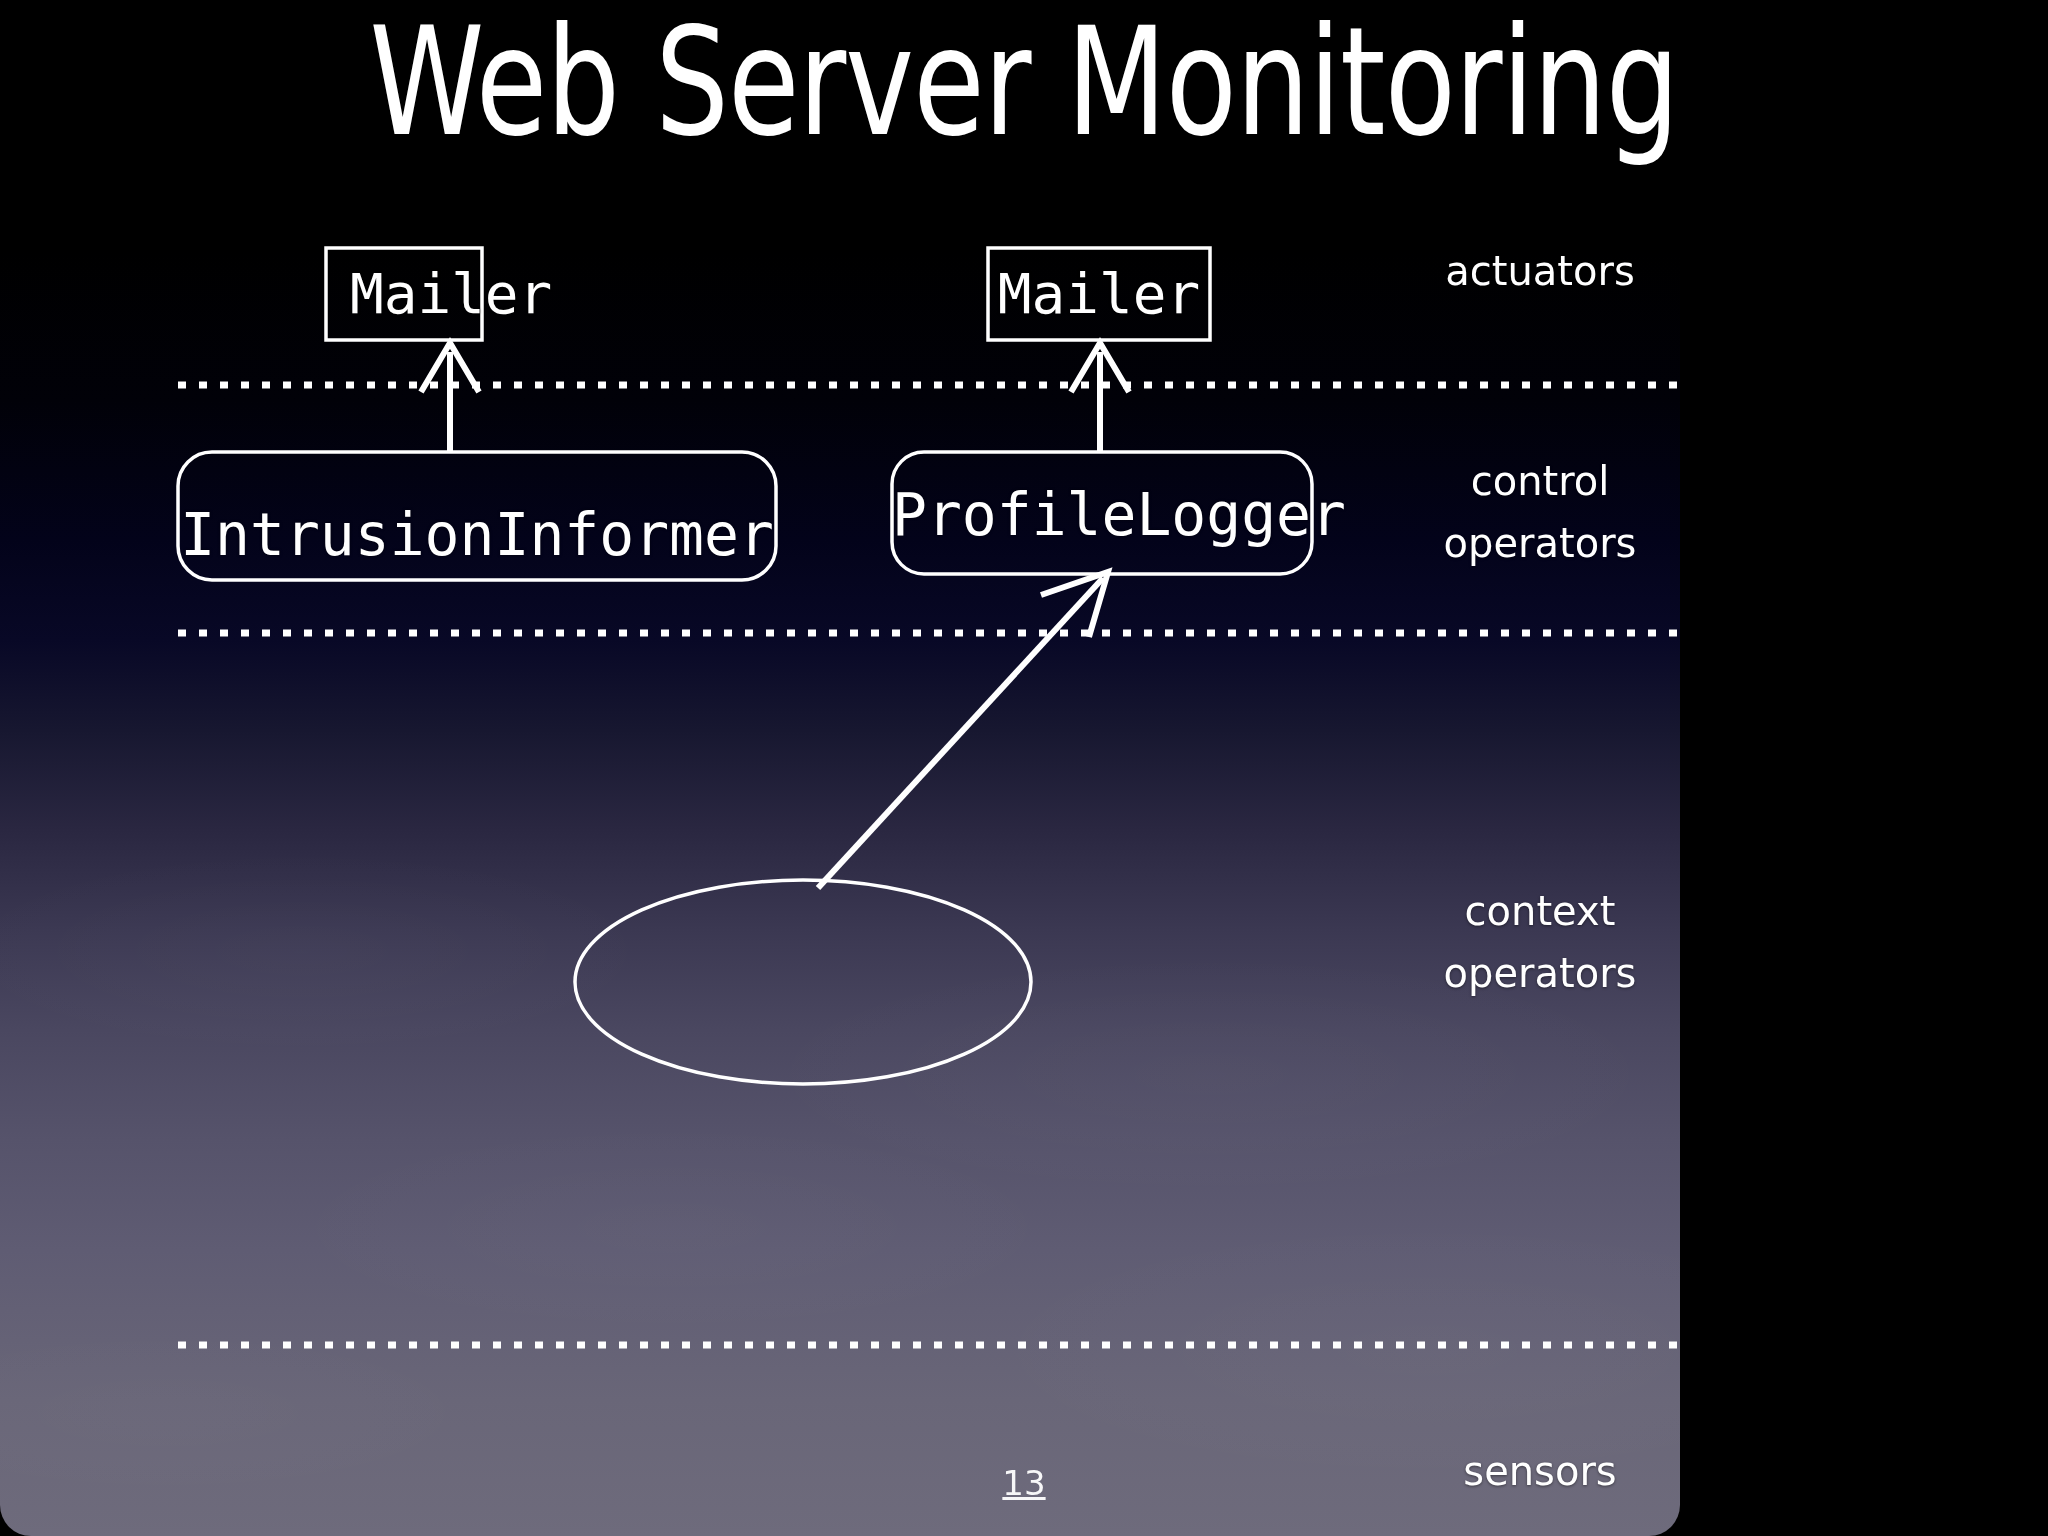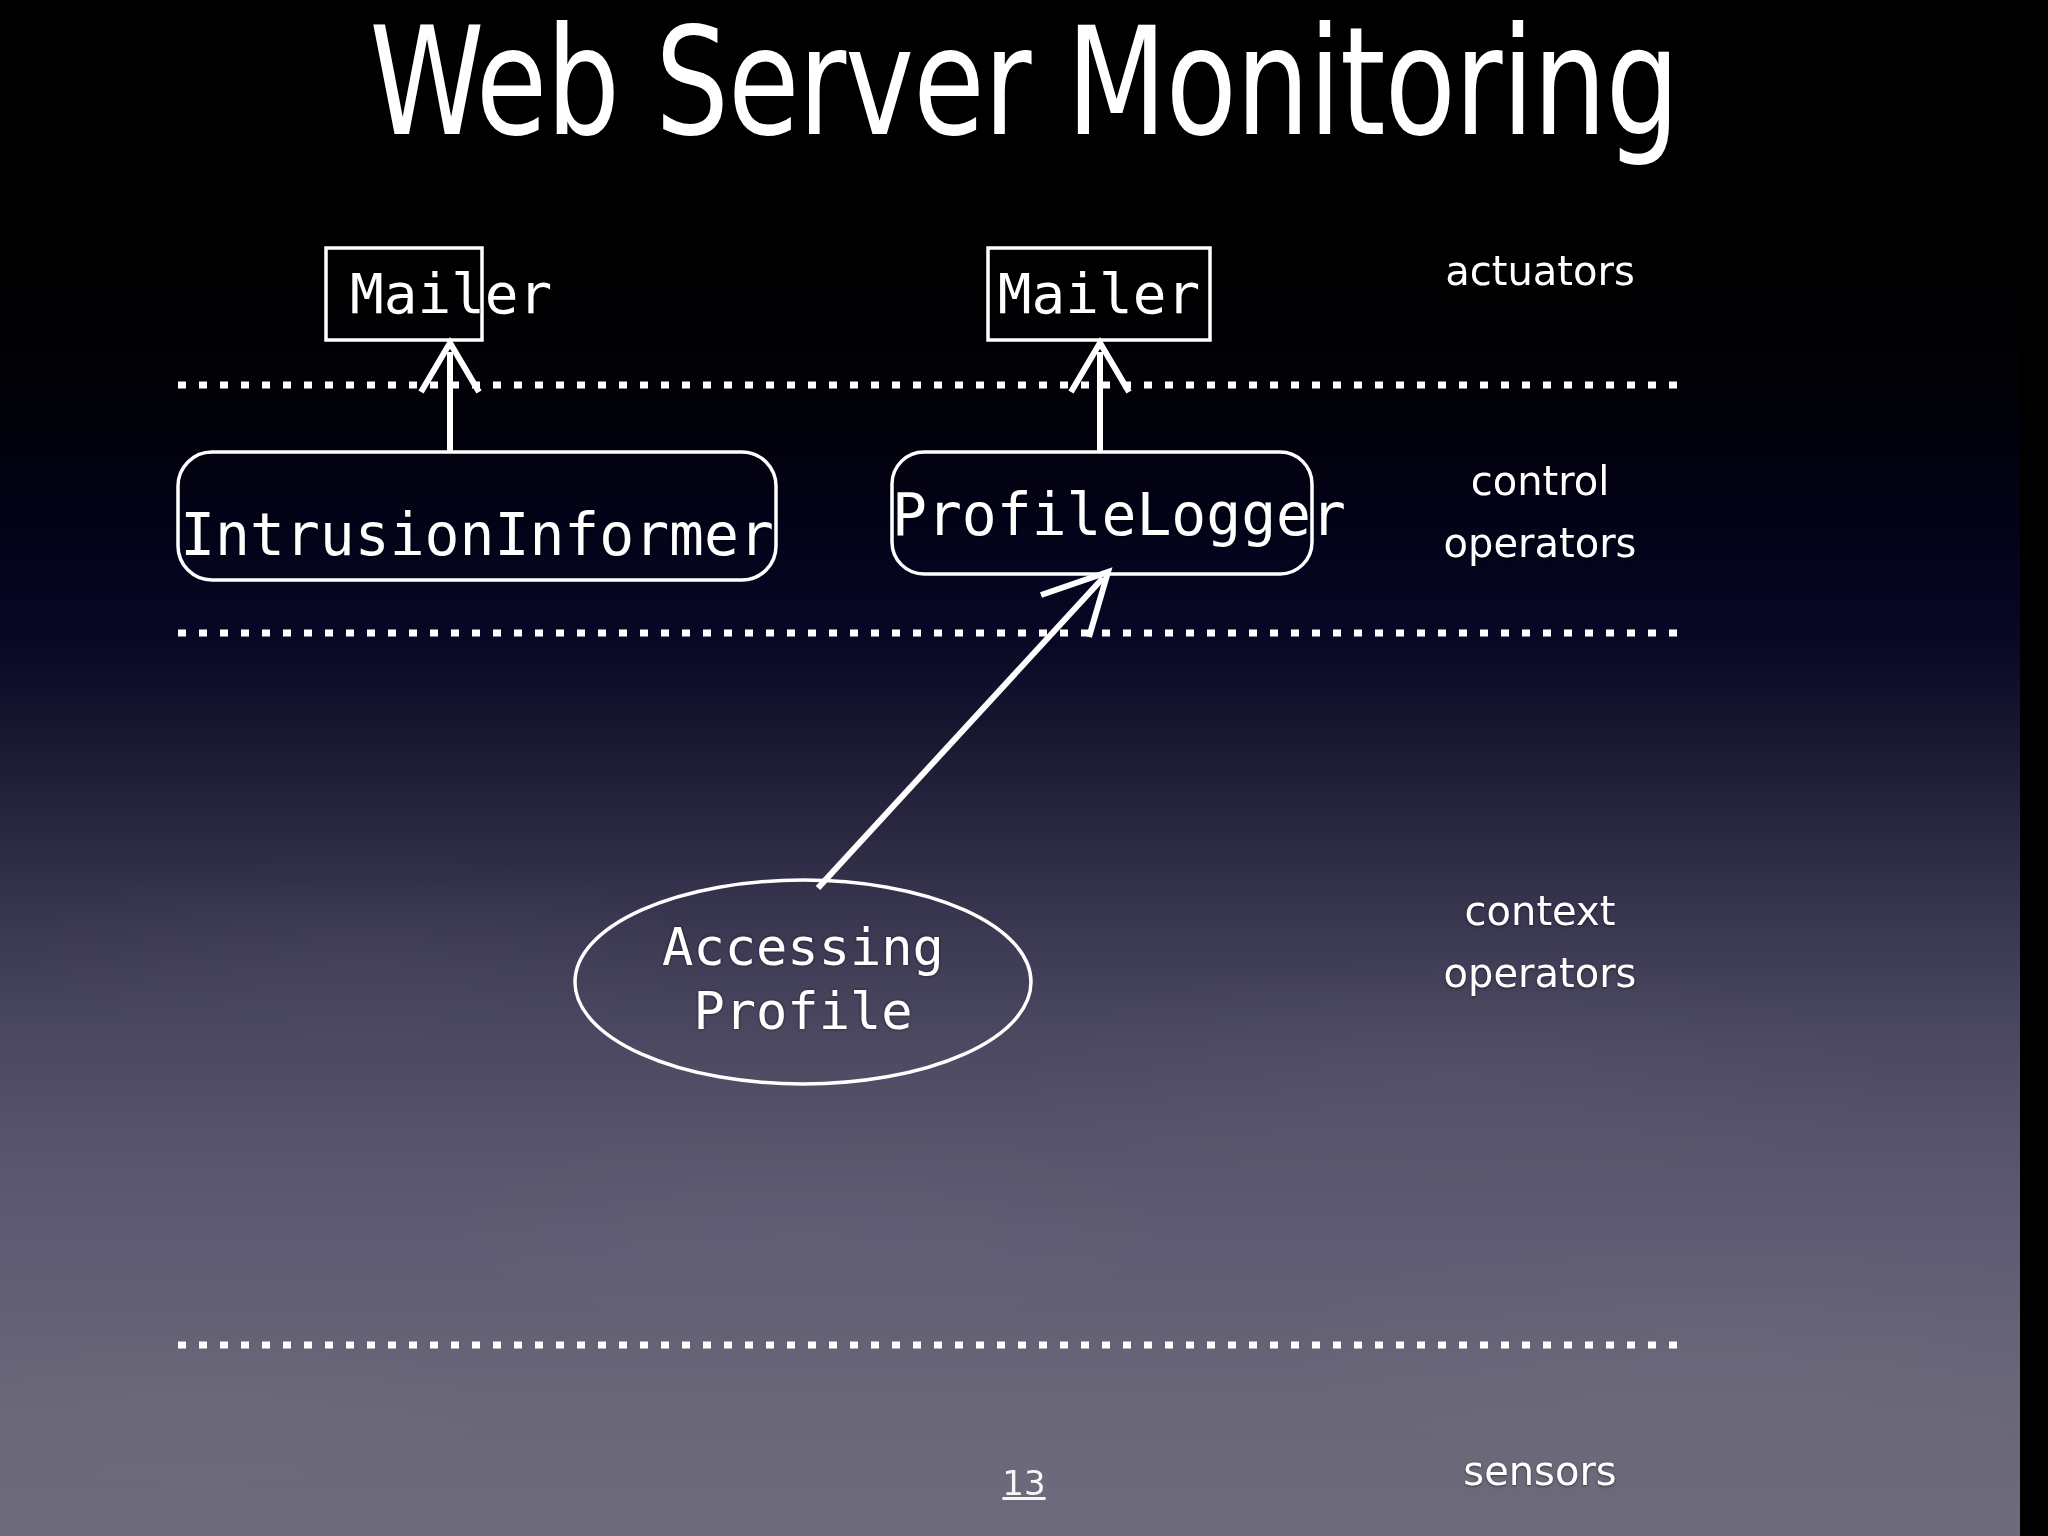--- a/index.html
+++ b/index.html
@@ -9,37 +9,38 @@
   }
   body {
     width: 2048px;
     height: 1536px;
     overflow: hidden;
     font-family: "Liberation Sans", sans-serif;
   }
 
   #slide {
     position: relative;
-    width: 2020px;
+    width: 1680px;
     height: 1536px;
     background: linear-gradient(to bottom,
         #000000 0px,
         #000000 250px,
         #010108 400px,
         #03031a 540px,
         #080826 640px,
         #171730 730px,
         #2a2741 830px,
         #3b3852 930px,
         #4a4760 1030px,
         #56536b 1140px,
         #5f5c73 1250px,
         #696678 1400px,
         #6e6b7c 1536px);
     overflow: hidden;
+    border-radius: 31px;
   }
 
   
   #noise {
     position: absolute;
     inset: 0;
     pointer-events: none;
     background:
       radial-gradient(ellipse 520px 150px at 18% 62%, rgba(255,255,255,0.022), rgba(255,255,255,0) 70%),
       radial-gradient(ellipse 680px 180px at 72% 70%, rgba(255,255,255,0.025), rgba(255,255,255,0) 70%),
@@ -182,22 +183,20 @@
   </svg>
 
   <div class="node-label mono" id="label-mailer">Mailer</div>
 
   <div class="node-label mono" id="label-logger">Mailer</div>
 
   <div class="node-label mono" id="label-intrusioninformer">IntrusionInformer</div>
 
   <div class="node-label mono" id="label-profilelogger">ProfileLogger</div>
 
-  <div class="node-label mono" id="label-accessingprofile" style="white-space: pre-line;">Accessing
-Profile</div>
 
   <div class="layer-caption" id="cap-actuators">actuators</div>
 
   <div class="layer-caption" id="cap-control">control
 operators</div>
 
   <div class="layer-caption" id="cap-context">context
 operators</div>
 
   <div class="layer-caption" id="cap-sensors">sensors</div>

